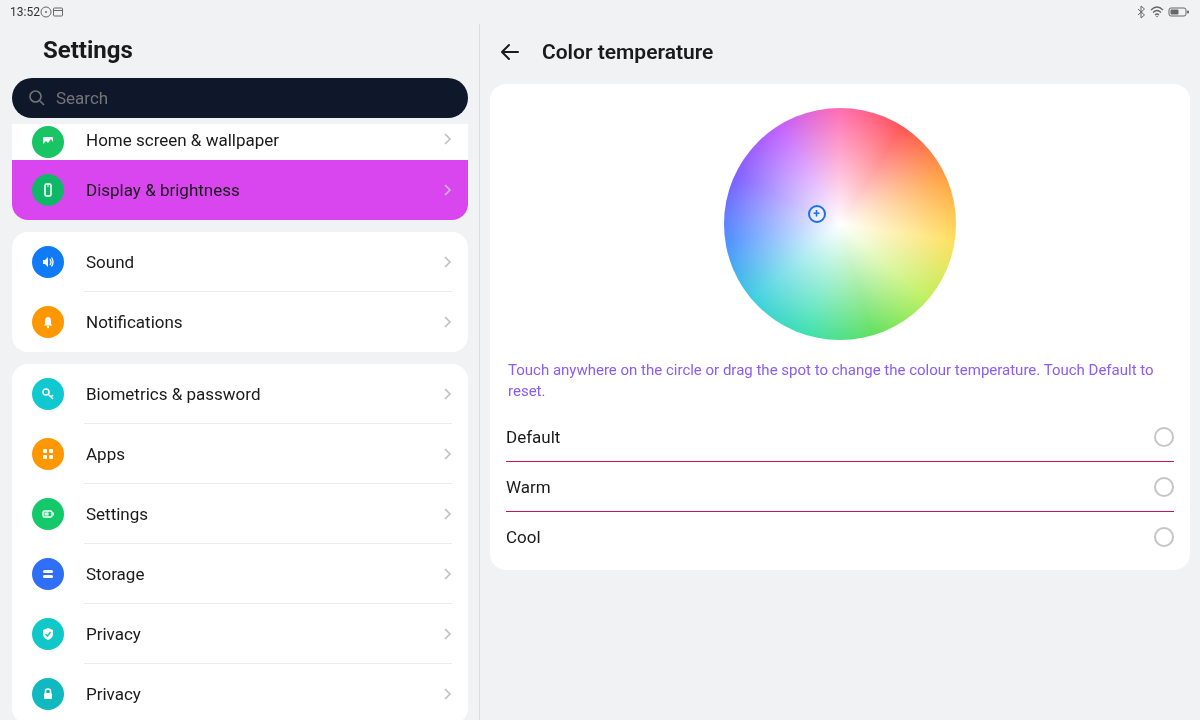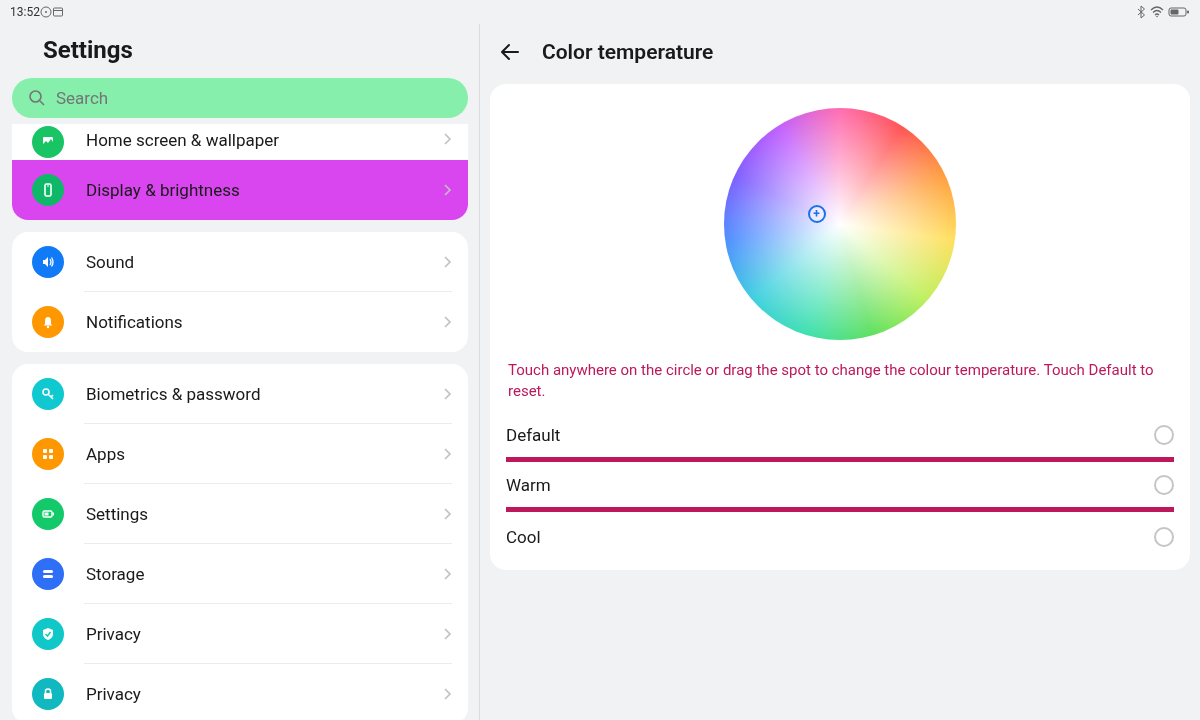--- a/index.html
+++ b/index.html
@@ -34,21 +34,21 @@
       position: relative;
     }
     .sidebar-title {
       font-size: 24px;
       font-weight: 700;
       padding: 12px 24px 14px;
       margin-left: 19px;
     }
     .search-wrap { padding: 0 12px 12px; }
     .search-box {
-      background: #86efac;
+      background: #0f172a;
       border-radius: 22px;
       height: 40px;
       display: flex;
       align-items: center;
       padding: 0 16px;
       gap: 10px;
       color: #757575;
       font-size: 17px;
     }
     .card {
@@ -149,31 +149,31 @@
       top: 42%;
       display: flex;
       align-items: center;
       justify-content: center;
       color: #1a73e8;
       font-size: 12px;
       font-weight: bold;
       background: rgba(255,255,255,0.4);
     }
     .hint {
-      color: #be185d;
+      color: #8b5cf6;
       font-size: 15px;
       line-height: 1.4;
       padding: 0 2px 10px;
     }
     .opt-row {
       display: flex;
       align-items: center;
       justify-content: space-between;
       height: 50px;
-      border-bottom: 5px solid #be185d;
+      border-bottom: 1px solid #be185d;
       font-size: 17px;
     }
     .opt-row:last-child { border-bottom: none; }
     .radio {
       width: 20px;
       height: 20px;
       border: 2px solid #c5c5c5;
       border-radius: 50%;
     }
     svg { display: block; }

